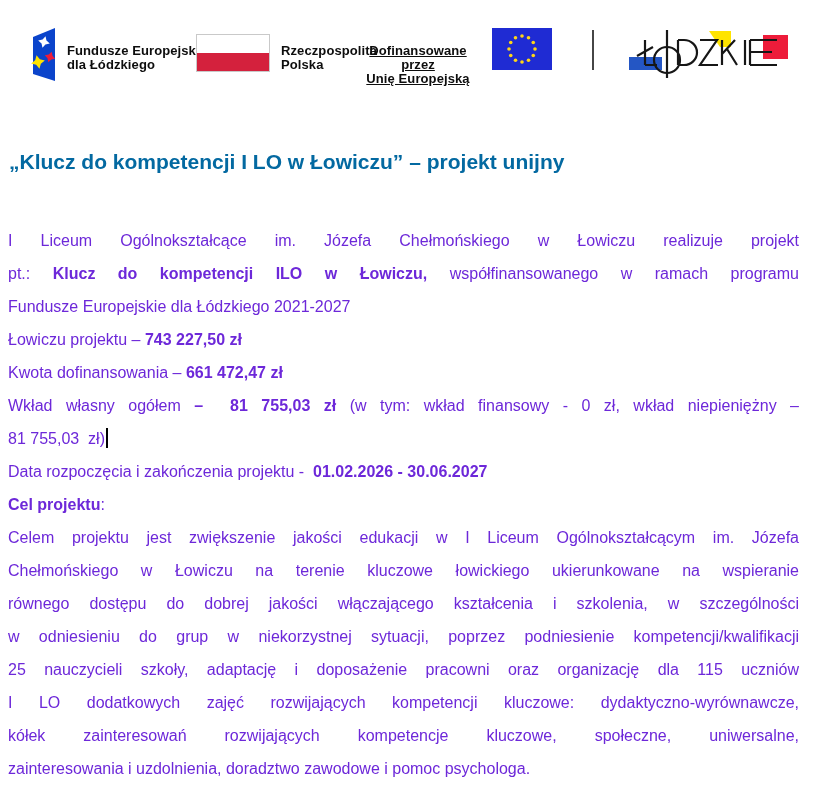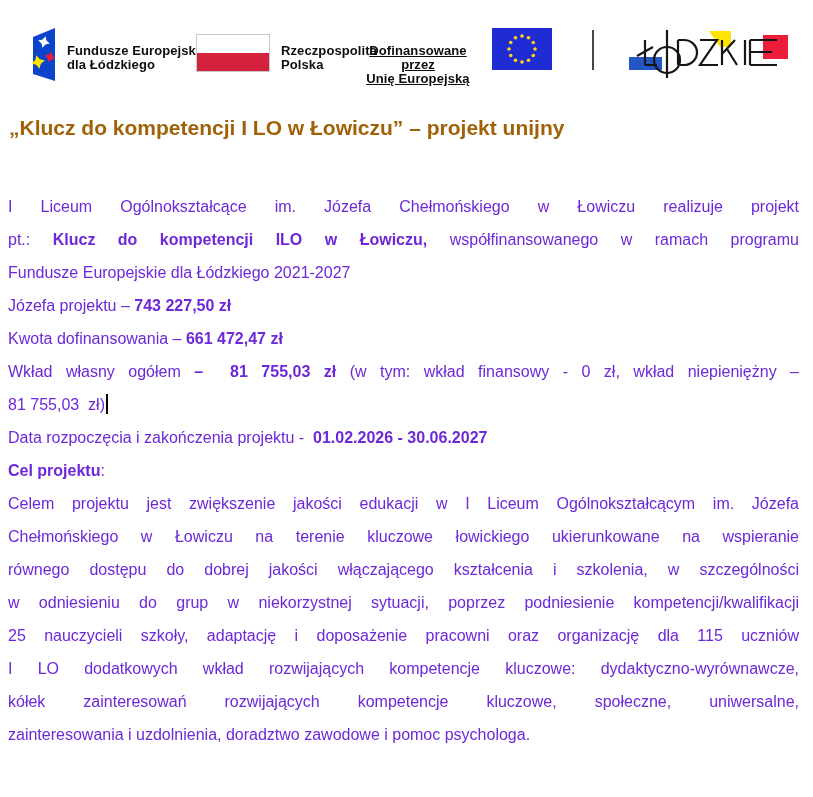--- a/index.html
+++ b/index.html
@@ -29,21 +29,21 @@
   .c-eu{fill:var(--eu_blue);}
   .c-star{fill:var(--star_yellow);}
   .c-lblue{fill:var(--lodzkie_blue);}
   .c-lyellow{fill:var(--lodzkie_yellow);}
   .c-lred{fill:var(--lodzkie_red);}
   .lstroke{stroke:#161616;stroke-width:2.2;fill:none;stroke-linecap:butt;}
 
   
   .content{padding:0 14px 0 8px;}
   h1.title{
-    margin:24px 0 0 1px;font-size:21px;line-height:28px;font-weight:700;color:#a16207;
+    margin:58px 0 0 1px;font-size:21px;line-height:28px;font-weight:700;color:#0369a1;
   }
   .docbody{margin-top:48px;font-size:16px;line-height:33px;color:#6d28d9;}
   .para{margin:0;}
   .tline{white-space:pre-wrap;text-align:left;}
   .tline.jfull{text-align:justify;text-align-last:justify;}
   .tline .b{font-weight:700;margin-top:24px;}
   .caret{
     display:inline-block;width:2px;height:20px;background:#000;
     vertical-align:-4px;margin-left:1px;
   }
@@ -124,40 +124,40 @@
 
   <div class="content">
     <h1 class="title">„Klucz do kompetencji I LO w Łowiczu” – projekt unijny</h1>
     <main class="docbody">
         <div class="para">
           <div class="tline jfull"><span>I Liceum Ogólnokształcące im. Józefa Chełmońskiego w Łowiczu realizuje projekt</span></div>
           <div class="tline jfull"><span>pt.: </span><span class="b">Klucz do kompetencji ILO w Łowiczu,</span><span> współfinansowanego w ramach programu</span></div>
           <div class="tline"><span>Fundusze Europejskie dla Łódzkiego 2021-2027</span></div>
         </div>
         <div class="para">
-          <div class="tline"><span>Józefa projektu – </span><span class="b">743 227,50 zł</span></div>
+          <div class="tline"><span>Łowiczu projektu – </span><span class="b">743 227,50 zł</span></div>
         </div>
         <div class="para">
           <div class="tline"><span>Kwota dofinansowania – </span><span class="b">661 472,47 zł</span></div>
         </div>
         <div class="para">
           <div class="tline jfull"><span>Wkład własny ogółem </span><span class="b">–  81 755,03 zł</span><span> (w tym: wkład finansowy - 0 zł, wkład niepieniężny –</span></div>
           <div class="tline"><span>81 755,03  zł)</span><span class="caret"></span></div>
         </div>
         <div class="para">
           <div class="tline"><span>Data rozpoczęcia i zakończenia projektu -  </span><span class="b">01.02.2026 - 30.06.2027</span></div>
         </div>
         <div class="para">
           <div class="tline"><span class="b">Cel projektu</span><span>:</span></div>
         </div>
         <div class="para">
           <div class="tline jfull"><span>Celem projektu jest zwiększenie jakości edukacji w I Liceum Ogólnokształcącym im. Józefa</span></div>
           <div class="tline jfull"><span>Chełmońskiego w Łowiczu na terenie kluczowe łowickiego ukierunkowane na wspieranie</span></div>
           <div class="tline jfull"><span>równego dostępu do dobrej jakości włączającego kształcenia i szkolenia, w szczególności</span></div>
           <div class="tline jfull"><span>w odniesieniu do grup w niekorzystnej sytuacji, poprzez podniesienie kompetencji/kwalifikacji</span></div>
           <div class="tline jfull"><span>25 nauczycieli szkoły, adaptację i doposażenie pracowni oraz organizację dla 115 uczniów</span></div>
-          <div class="tline jfull"><span>I LO dodatkowych wkład rozwijających kompetencje kluczowe: dydaktyczno-wyrównawcze,</span></div>
+          <div class="tline jfull"><span>I LO dodatkowych zajęć rozwijających kompetencji kluczowe: dydaktyczno-wyrównawcze,</span></div>
           <div class="tline jfull"><span>kółek zainteresowań rozwijających kompetencje kluczowe, społeczne, uniwersalne,</span></div>
           <div class="tline"><span>zainteresowania i uzdolnienia, doradztwo zawodowe i pomoc psychologa.</span></div>
         </div>
       </main>
   </div>
 </div>
 
 </body></html>

